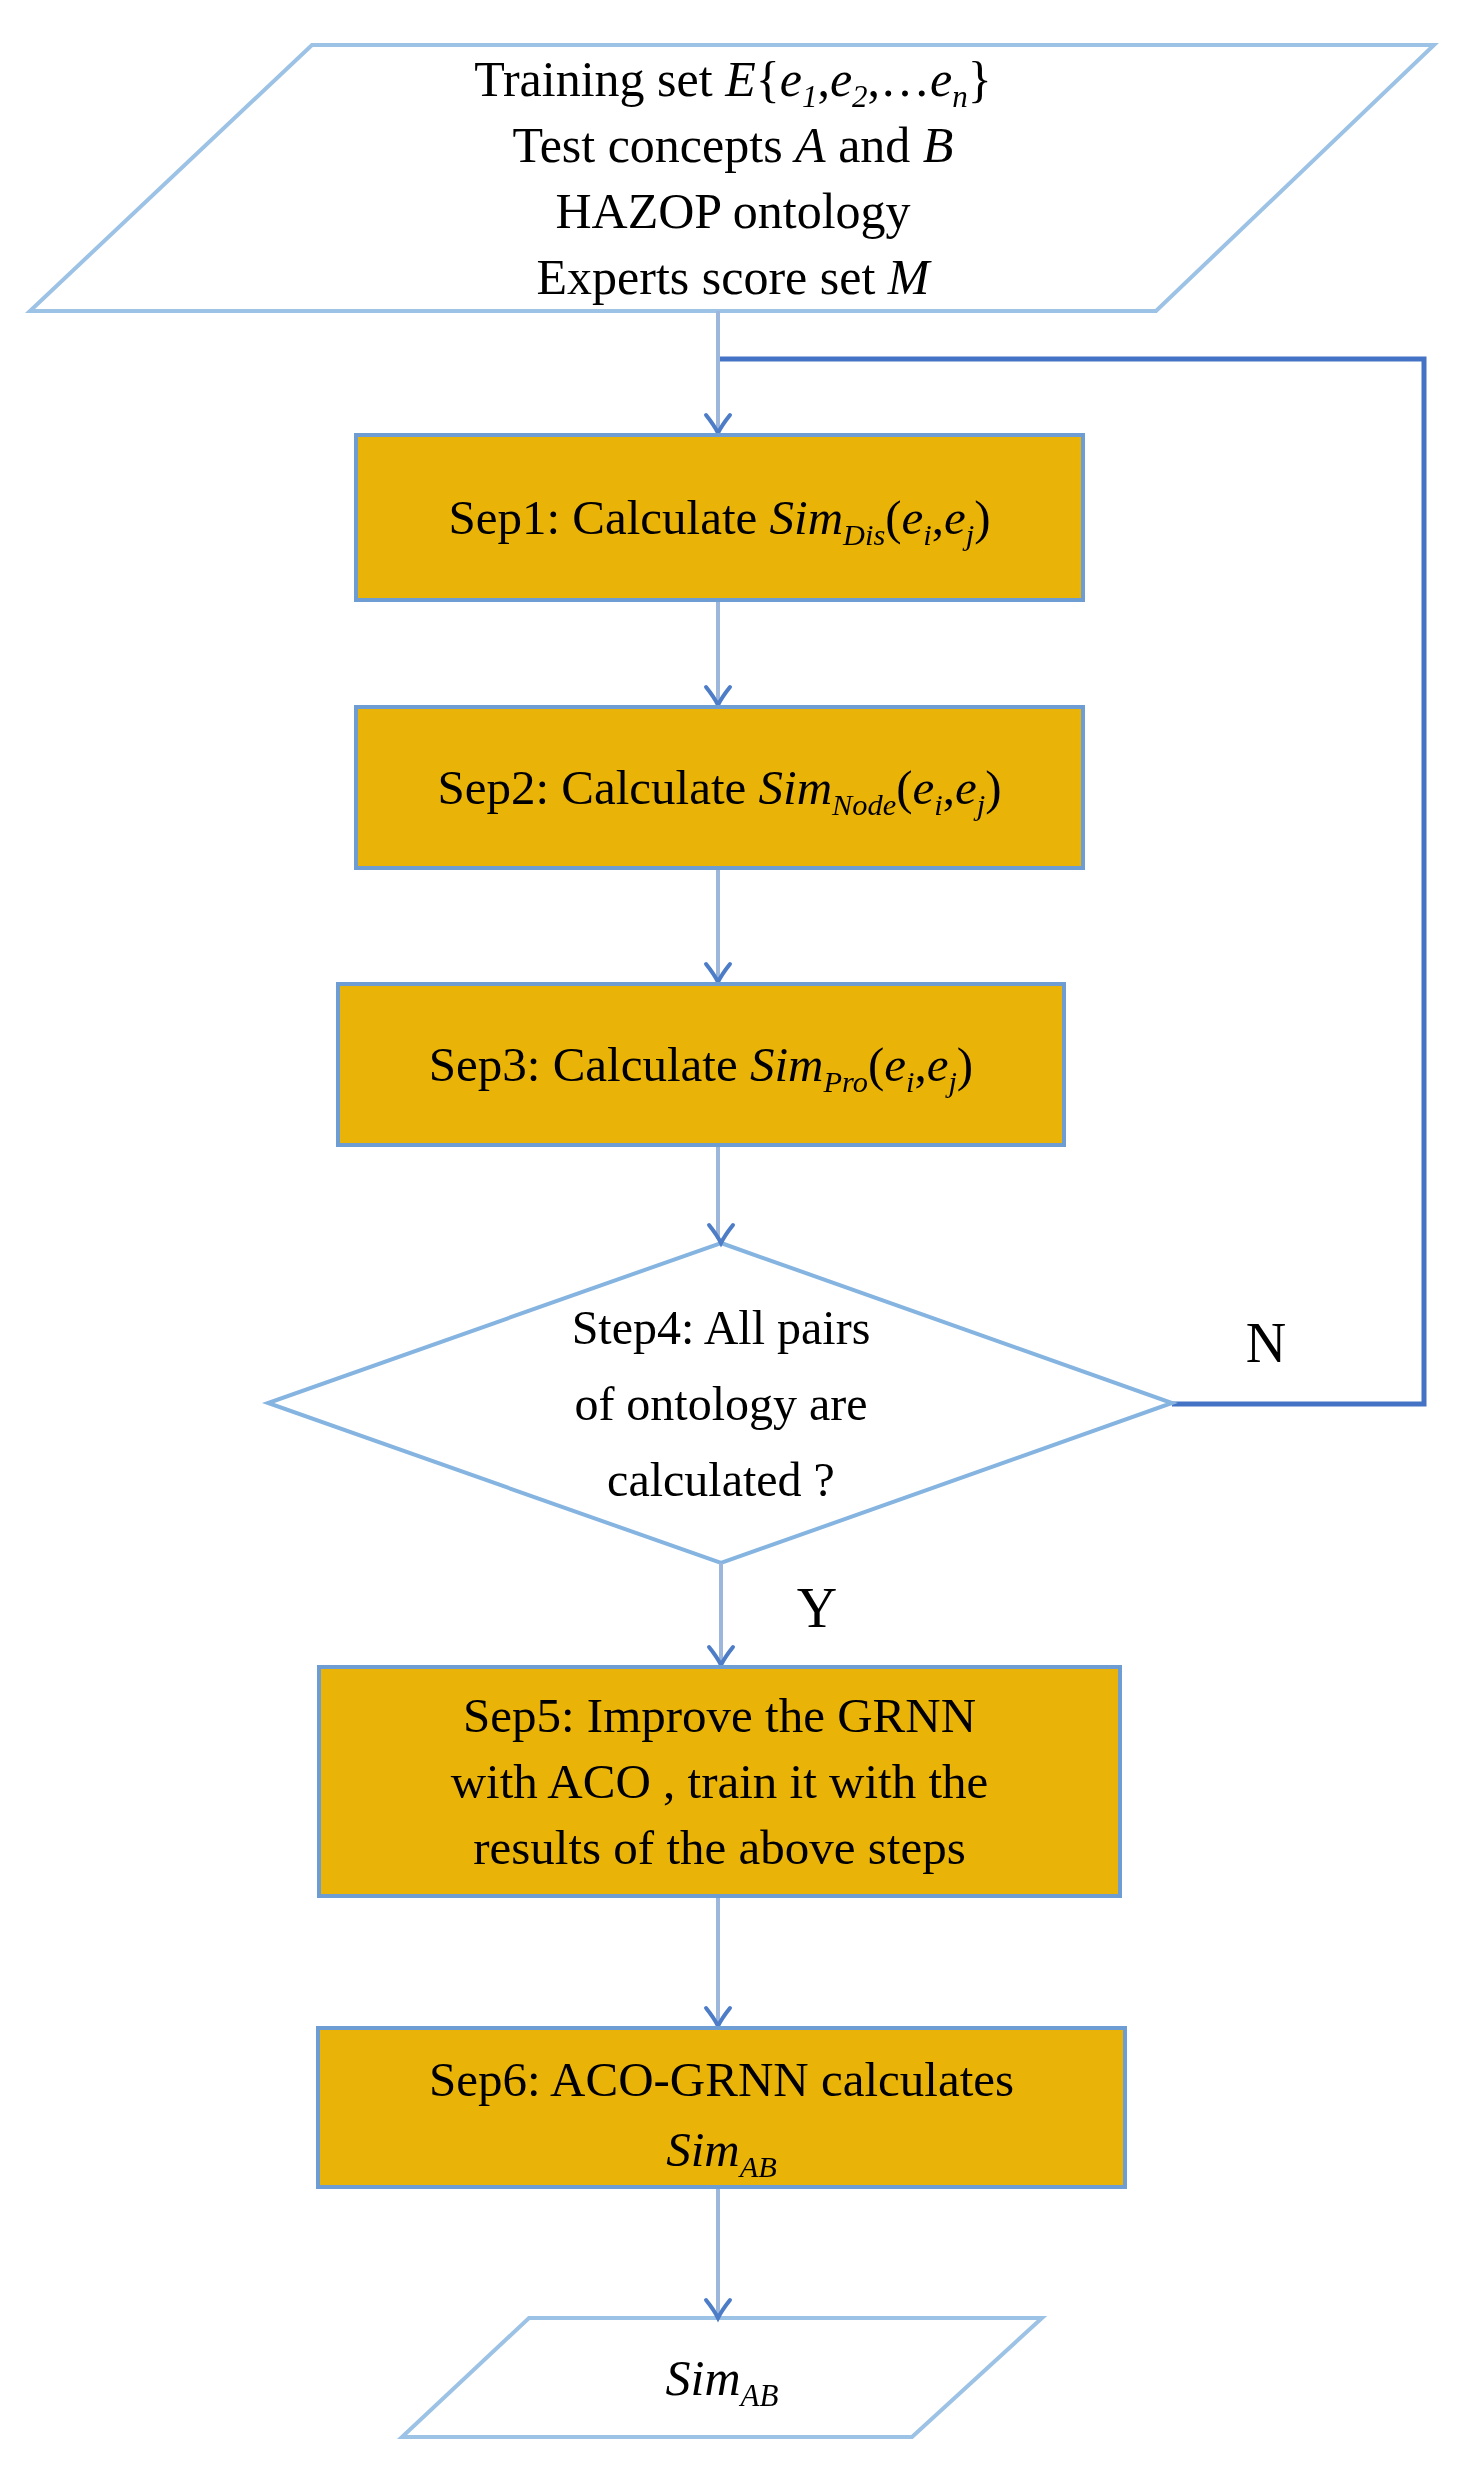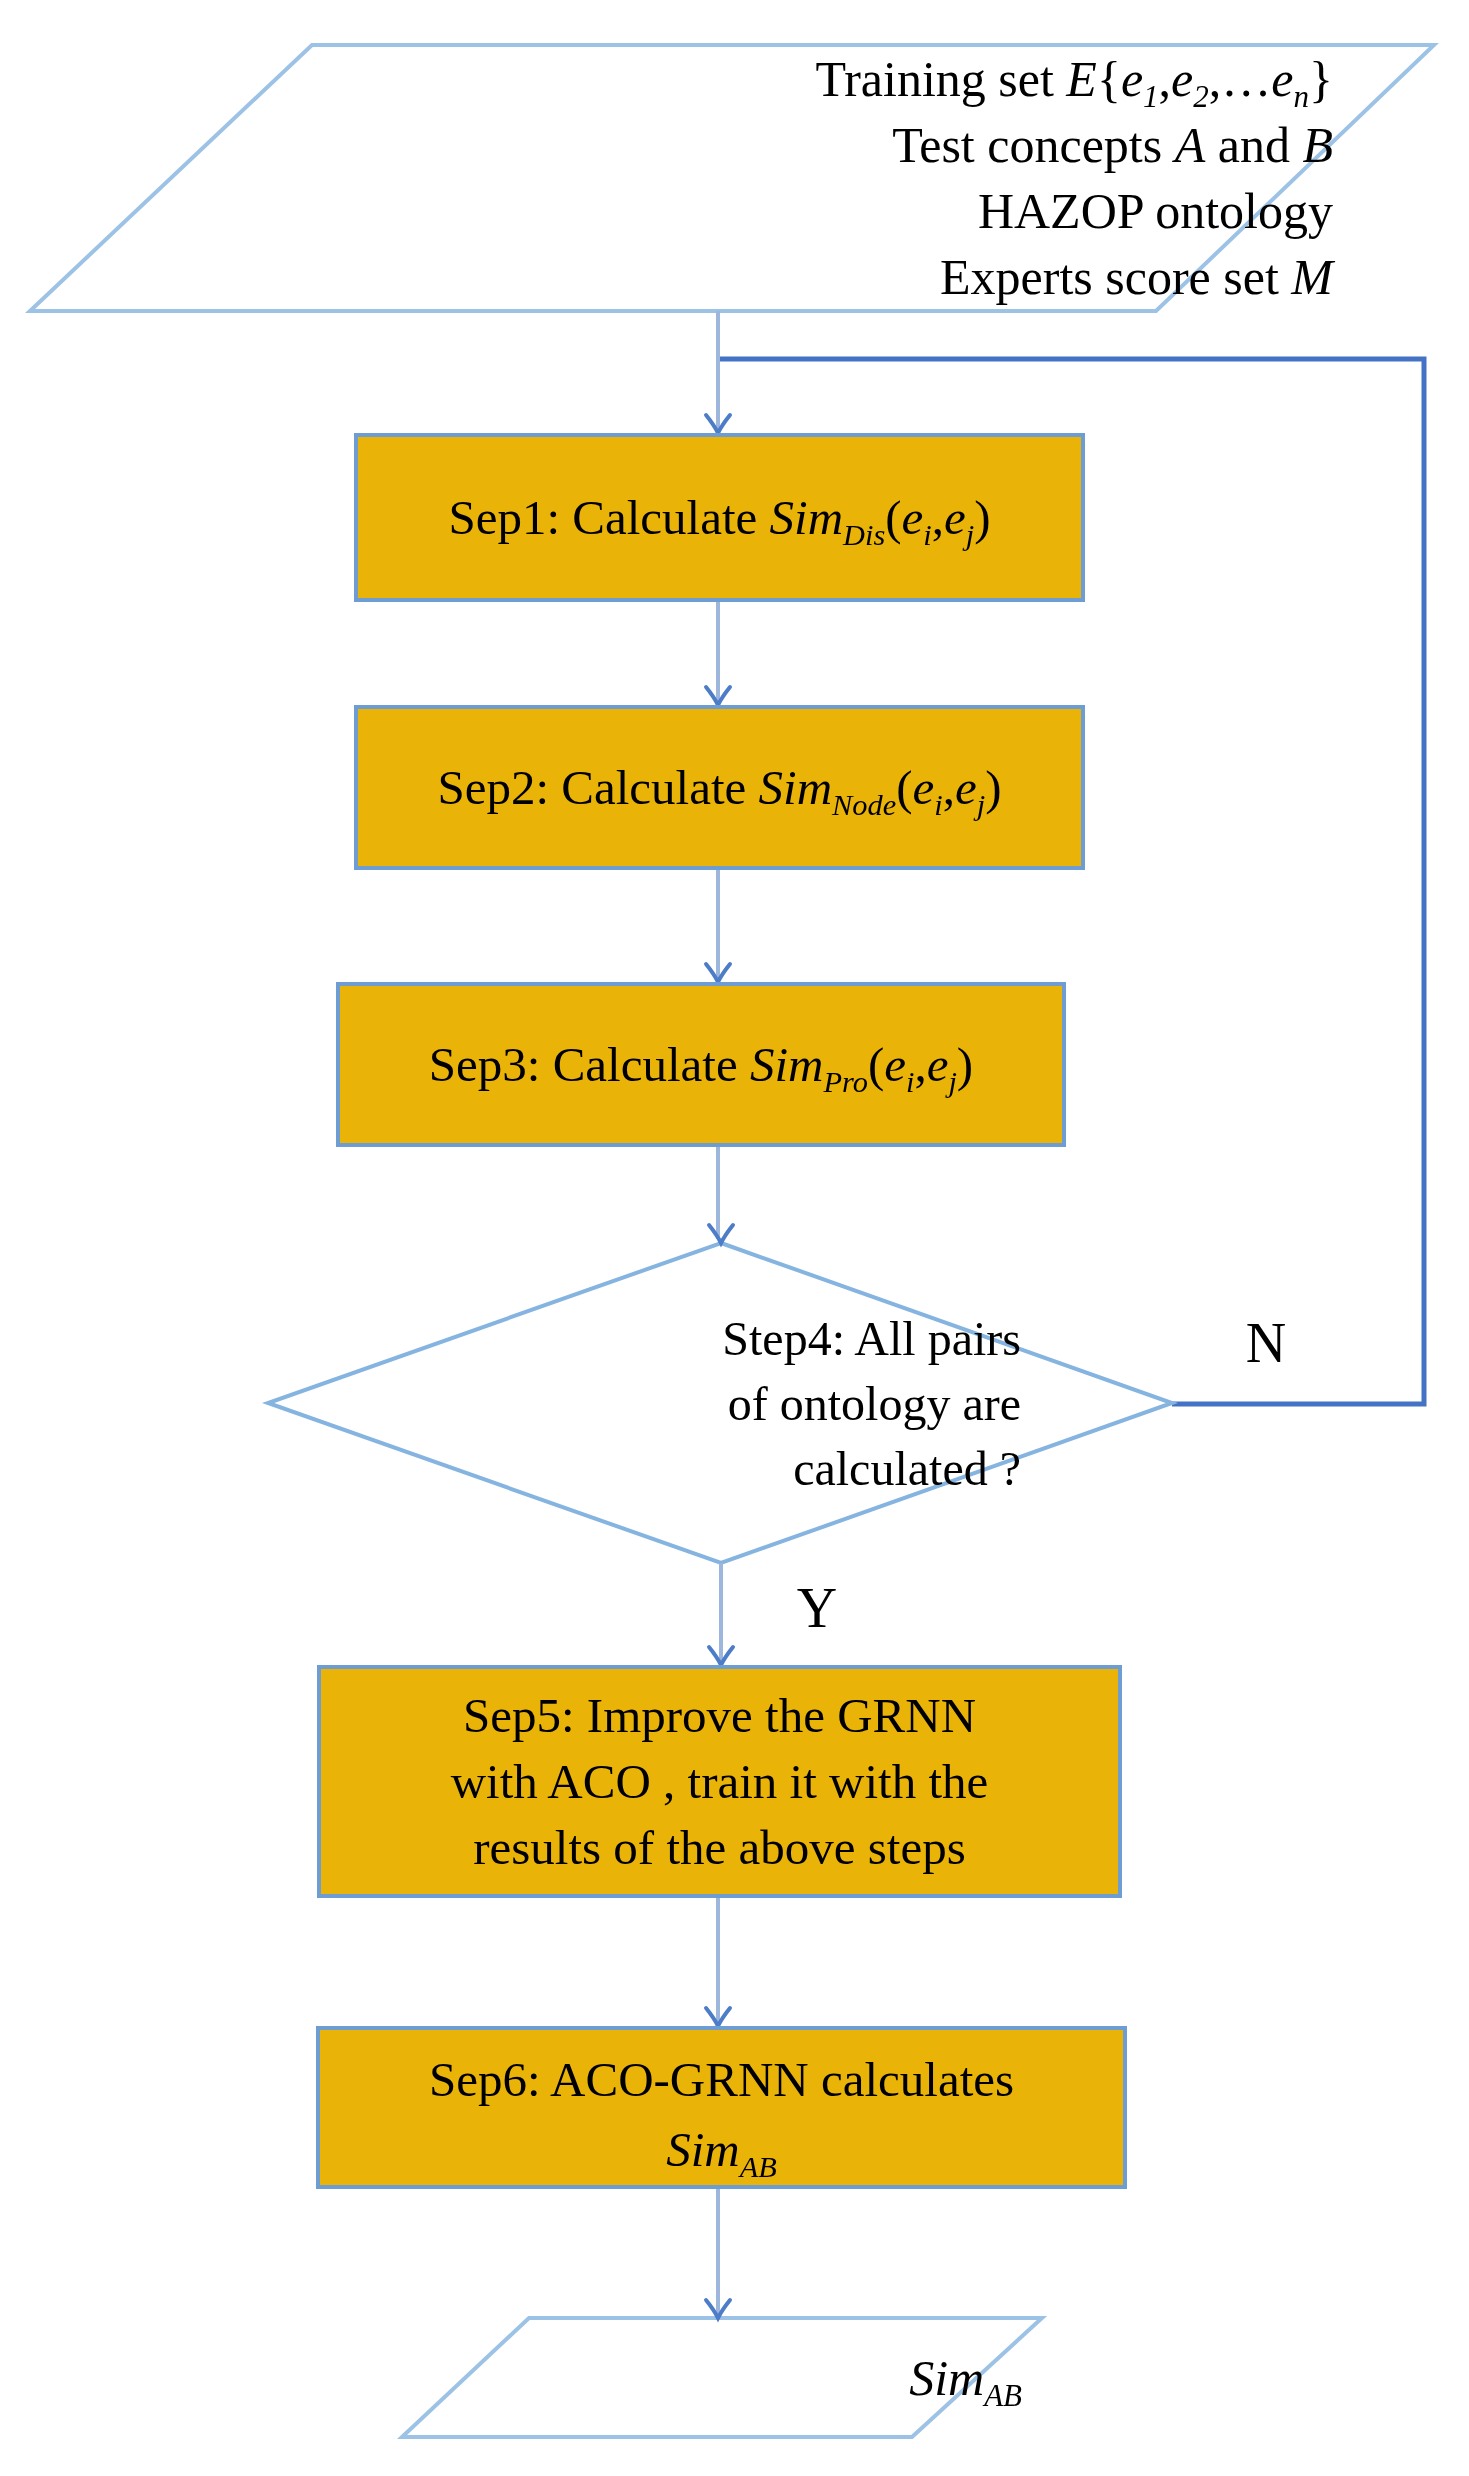--- a/index.html
+++ b/index.html
@@ -13,21 +13,21 @@
   }
   #wires{position:absolute;left:0;top:0;width:1469px;height:2476px;}
   .shape-outline{fill:#ffffff;}
   .para-outline{stroke:var(--io-border,#9cc2e5);stroke-width:4;}
   .diamond-outline{stroke:var(--decision-border,#85b4e0);stroke-width:4;}
   .wire{stroke:var(--connector,#9db6db);stroke-width:4;fill:none;}
   .loop{stroke:var(--loop,#4472c4);stroke-width:5;fill:none;}
   .arrowhead{stroke:var(--arrowhead,#4e7dc8);stroke-width:4;fill:none;stroke-linecap:round;}
   .node-text{
     position:absolute;display:flex;flex-direction:column;
-    align-items:flex-end;justify-content:center;text-align:center;
+    align-items:center;justify-content:center;text-align:center;
     font-size:49px;line-height:66px;
   }
   .process-box{
     position:absolute;background:#eab308;
     border:4px solid var(--box-border,#6e9dd4);
     box-sizing:border-box;
     display:flex;flex-direction:column;align-items:center;justify-content:center;
     text-align:center;font-size:49px;line-height:66px;
   }
   .io-text{font-size:50px;line-height:66px;}
@@ -83,21 +83,21 @@
   </div>
 
   <div class="process-box" style="left:354px;top:705px;width:731px;height:165px;">
     <div>Sep2: Calculate <i>Sim</i><sub>Node</sub>(<i>e</i><sub>i</sub>,<i>e</i><sub>j</sub>)</div>
   </div>
 
   <div class="process-box" style="left:336px;top:982px;width:730px;height:165px;">
     <div>Sep3: Calculate <i>Sim</i><sub>Pro</sub>(<i>e</i><sub>i</sub>,<i>e</i><sub>j</sub>)</div>
   </div>
 
-  <div class="node-text diamond-text" style="left:421px;top:1290px;width:600px;height:226px;">
+  <div class="node-text diamond-text" style="left:421px;top:1290px;width:600px;height:226px;gap:11px;">
     <div>Step4: All pairs</div>
     <div>of ontology are</div>
     <div>calculated ?</div>
   </div>
 
   <div class="edge-label" style="left:1211px;top:1315px;">N</div>
   <div class="edge-label" style="left:762px;top:1580px;">Y</div>
 
   <div class="process-box" style="left:317px;top:1665px;width:805px;height:233px;">
     <div>Sep5: Improve the GRNN</div>

